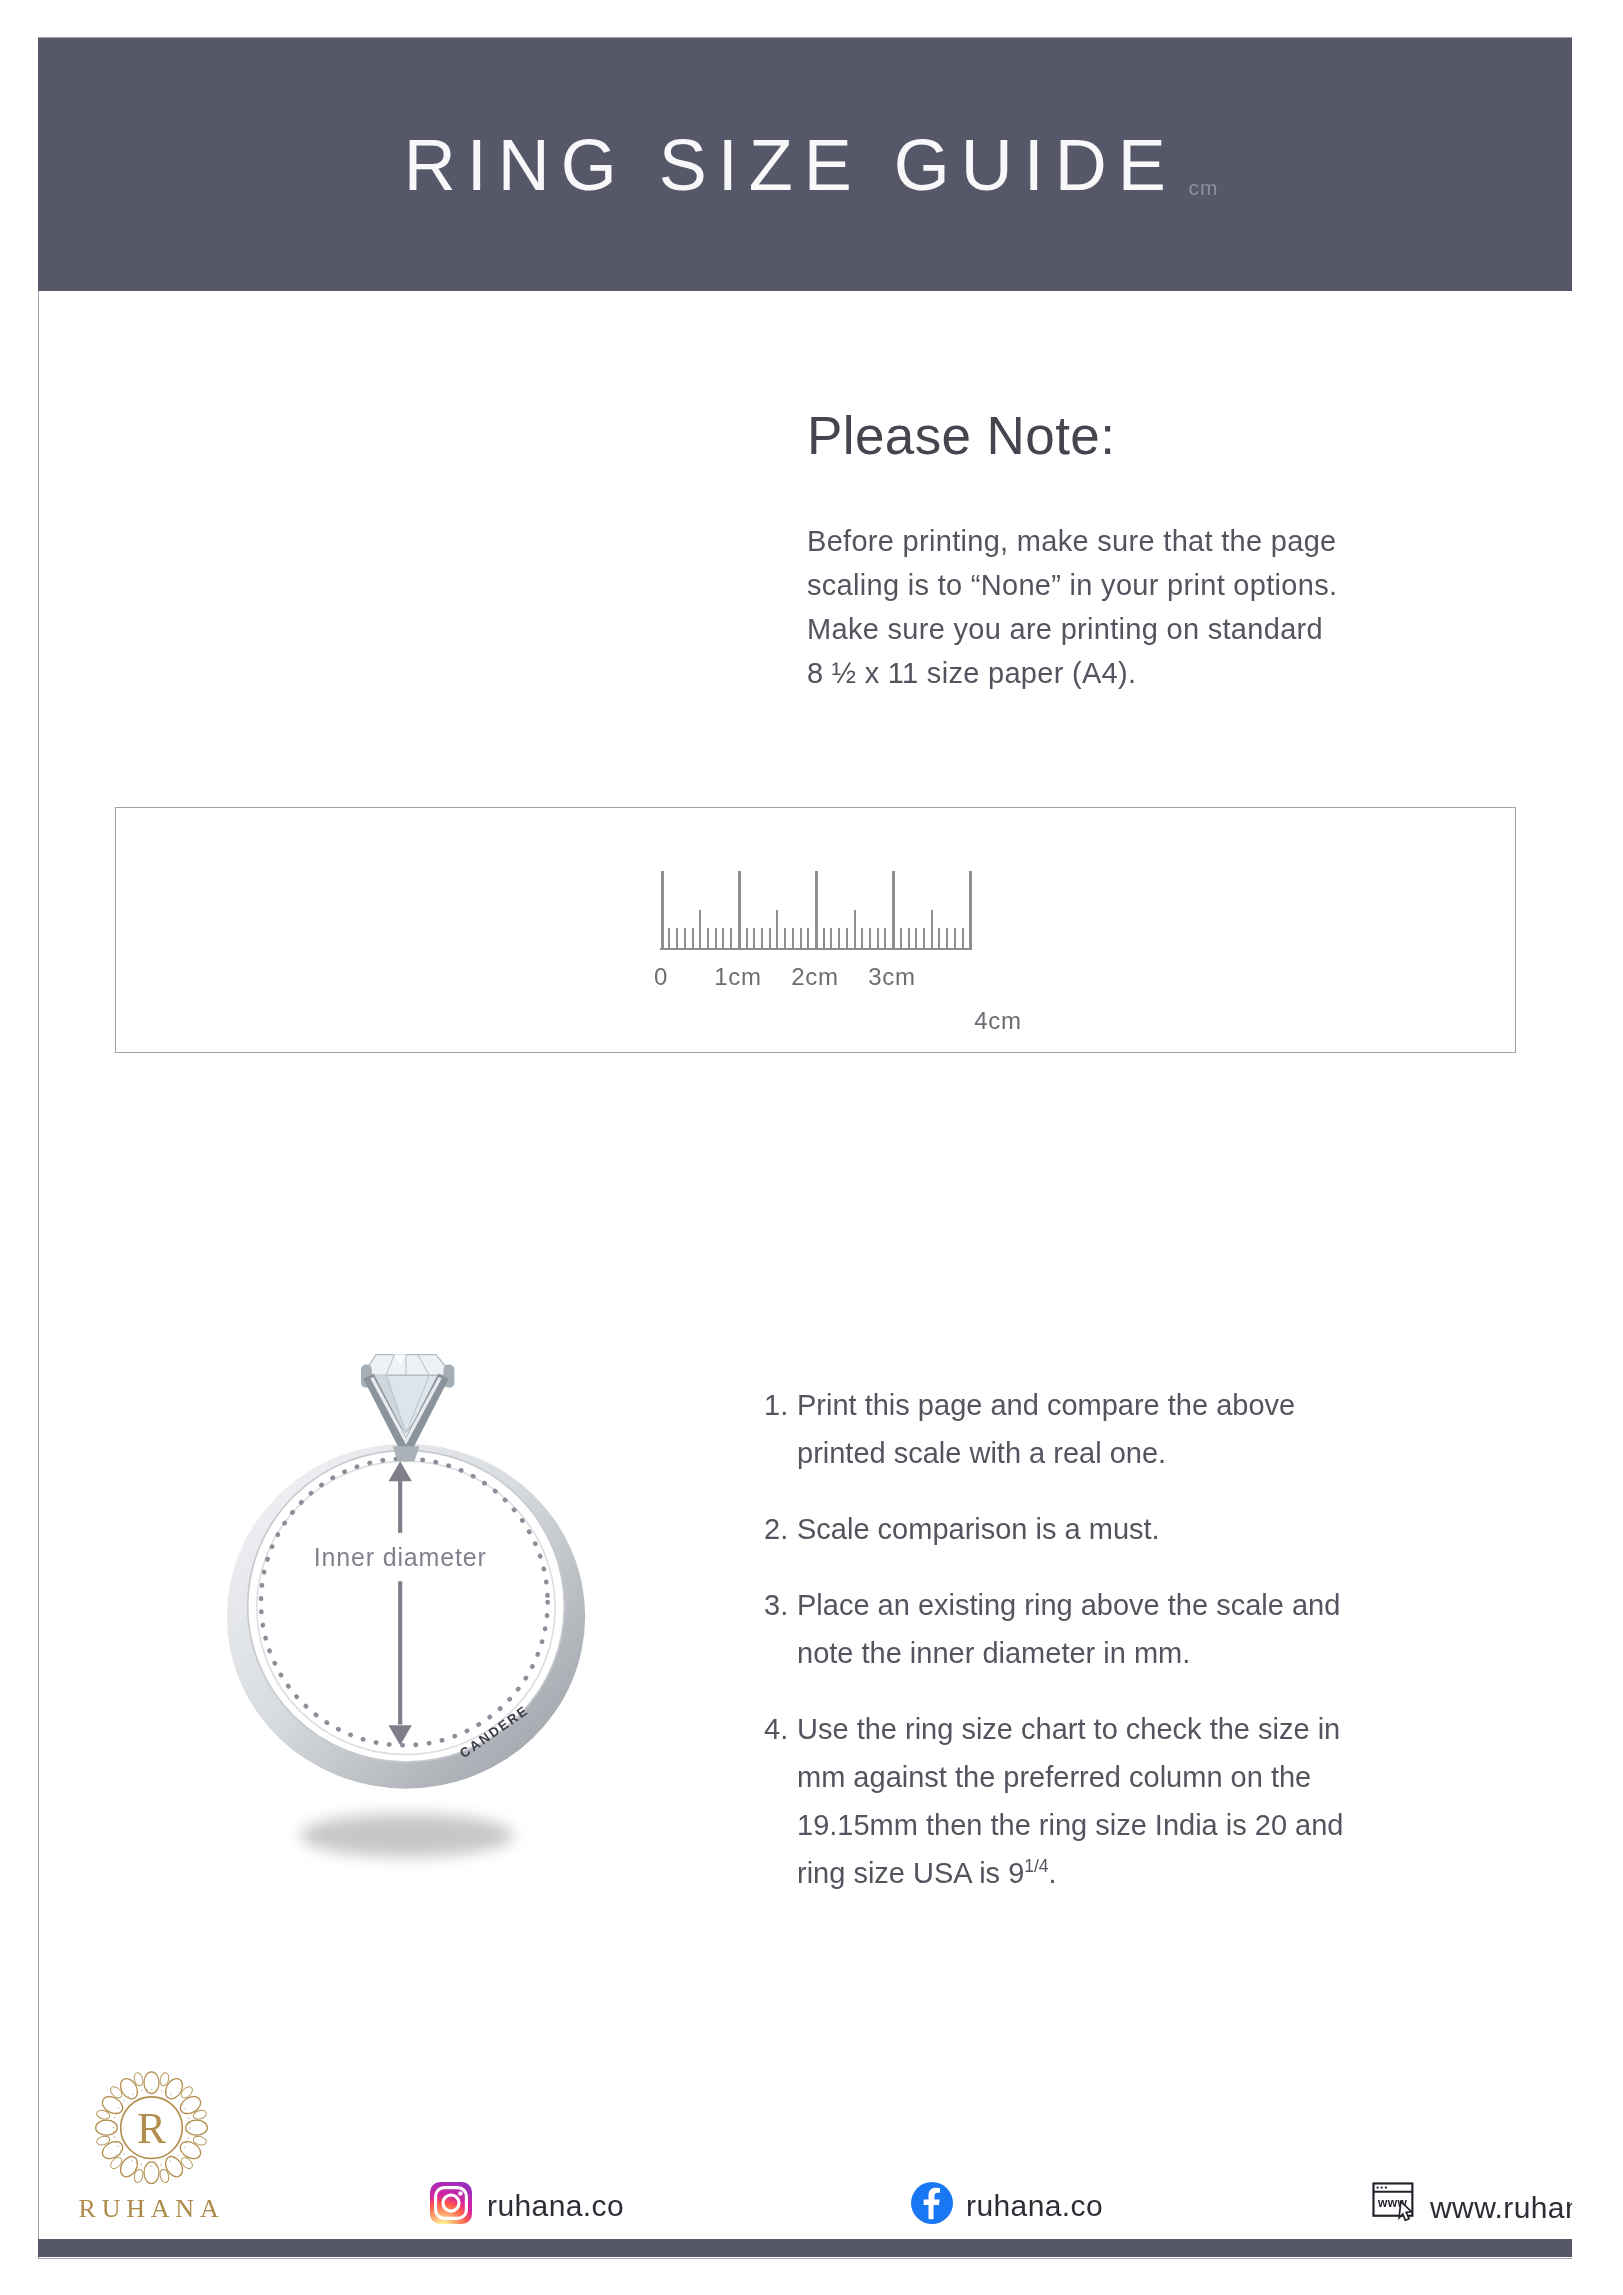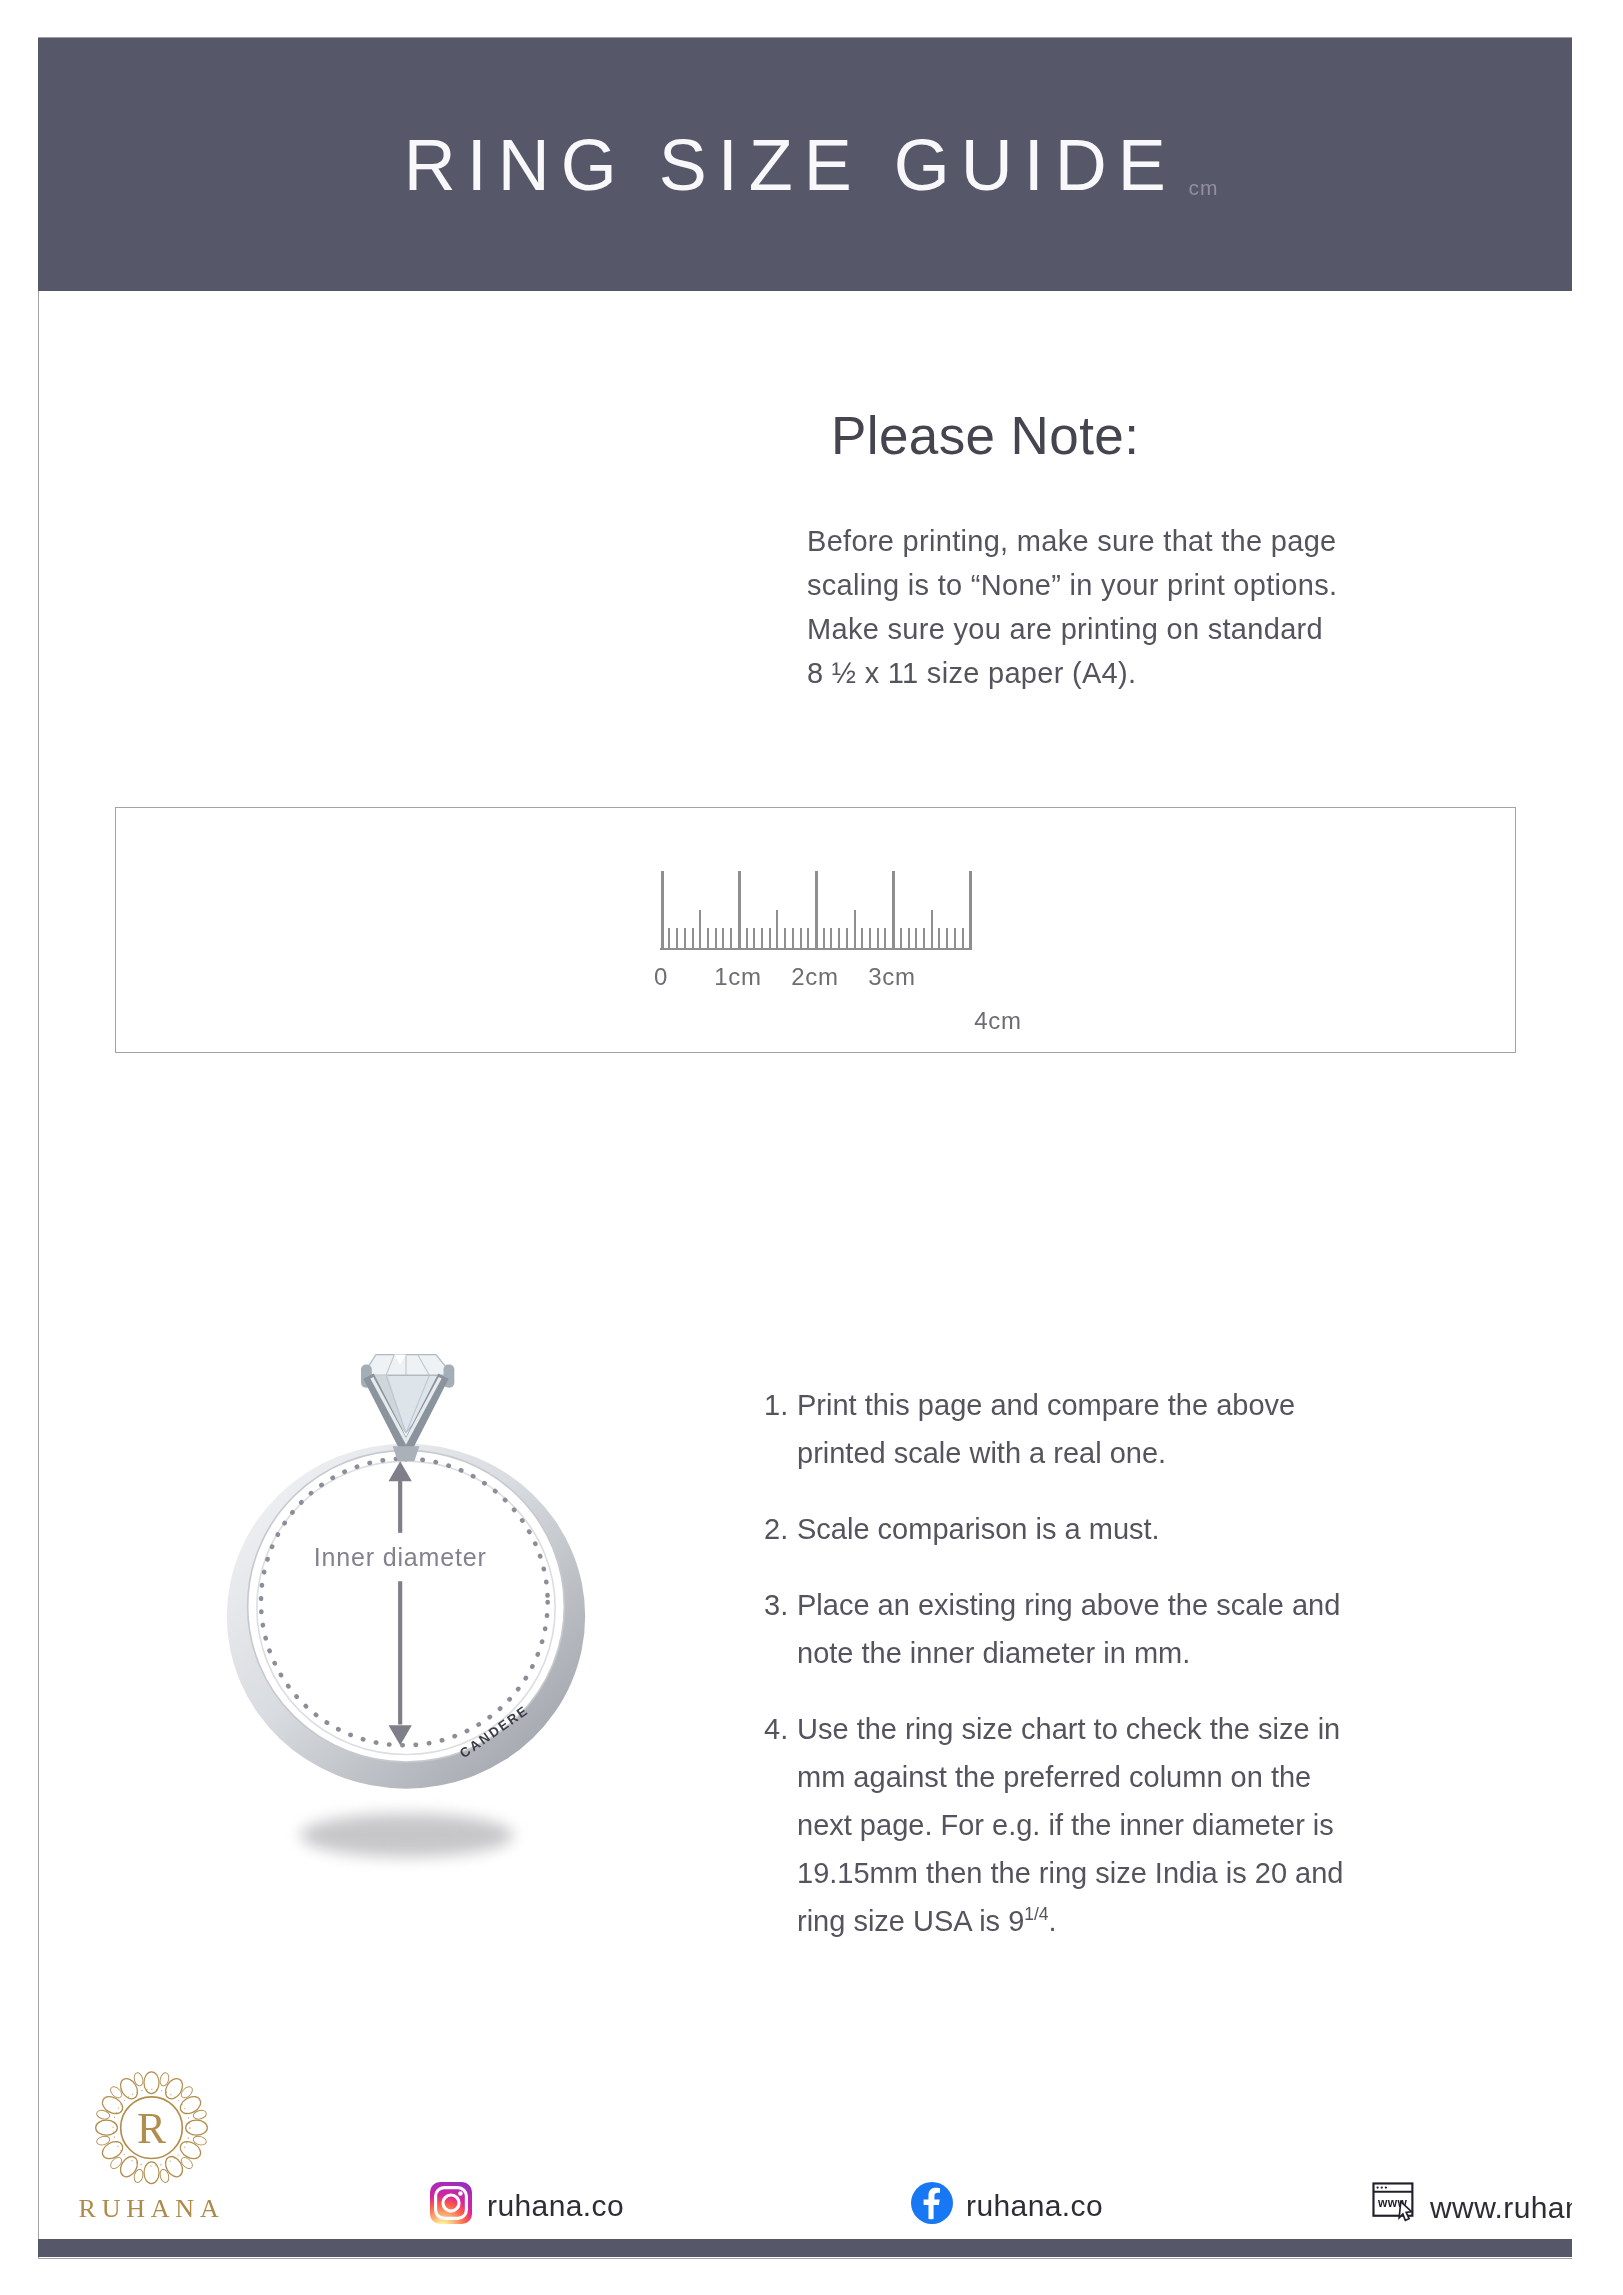--- a/index.html
+++ b/index.html
@@ -6,21 +6,21 @@
   .canvas{position:relative;width:1572px;height:2295px;background:#ffffff;overflow:hidden;
           font-family:"Liberation Sans","DejaVu Sans",sans-serif;color:#54545e;}
   
   .frame{position:absolute;left:38px;top:37px;width:1547px;height:2220px;border:0.8px solid #9fa0a8;}
   
   .header{position:absolute;left:38px;top:38px;width:1546px;height:253px;background:#57576a;
           display:flex;align-items:center;justify-content:center;}
   .title{font-size:72px;font-weight:300;letter-spacing:11px;color:#f8f8fa;white-space:nowrap;}
   .title-cm{font-size:21px;color:#8f8fa0;margin-left:11.7px;position:relative;top:23.4px;letter-spacing:0.8px;text-align:right;}
   
-  .note-heading{position:absolute;left:831px;top:405px;font-size:53px;font-weight:300;color:#45454f;letter-spacing:0.4px;}
+  .note-heading{position:absolute;left:807px;top:405px;font-size:53px;font-weight:300;color:#45454f;letter-spacing:0.4px;}
   .note-body{position:absolute;left:807px;top:499px;font-size:29px;font-weight:300;color:#54545e;
              line-height:44px;letter-spacing:0.3px;margin-top:20px;}
   
   .ruler-box{position:absolute;left:115px;top:807px;width:1399px;height:244px;border:0.8px solid #a2a2a8;background:#fff;}
   .ruler{position:absolute;left:0;top:0;width:100%;height:100%;}
   .ruler-baseline{position:absolute;left:544px;top:140px;width:312px;height:1.7px;background:#8f8f8f;}
   .tick{position:absolute;width:1.7px;background:#8f8f8f;}
   .tick.tall{top:63px;height:78px;width:2.5px;}
   .tick.med{top:102px;height:40px;}
   .tick.small{top:120px;height:22px;}
@@ -140,21 +140,20 @@
         <div class="step-text">
           <div class="step-line">Place an existing ring above the scale and</div>
           <div class="step-line">note the inner diameter in mm.</div>
         </div>
       </div>
       <div class="step">
         <span class="step-num">4.</span>
         <div class="step-text">
           <div class="step-line">Use the ring size chart to check the size in</div>
           <div class="step-line">mm against the preferred column on the</div>
-          <div class="step-line">next page. For e.g. if the inner diameter is</div>
           <div class="step-line">19.15mm then the ring size India is 20 and</div>
           <div class="step-line">ring size USA is 9<sup>1/4</sup>.</div>
         </div>
       </div>
     </div>
 
   <svg class="ring-figure" viewBox="0 0 510 690" xmlns="http://www.w3.org/2000/svg">
     <defs>
       <linearGradient id="silver" x1="0" y1="0" x2="1" y2="1">
         <stop offset="0" stop-color="#f5f6f8"></stop>

